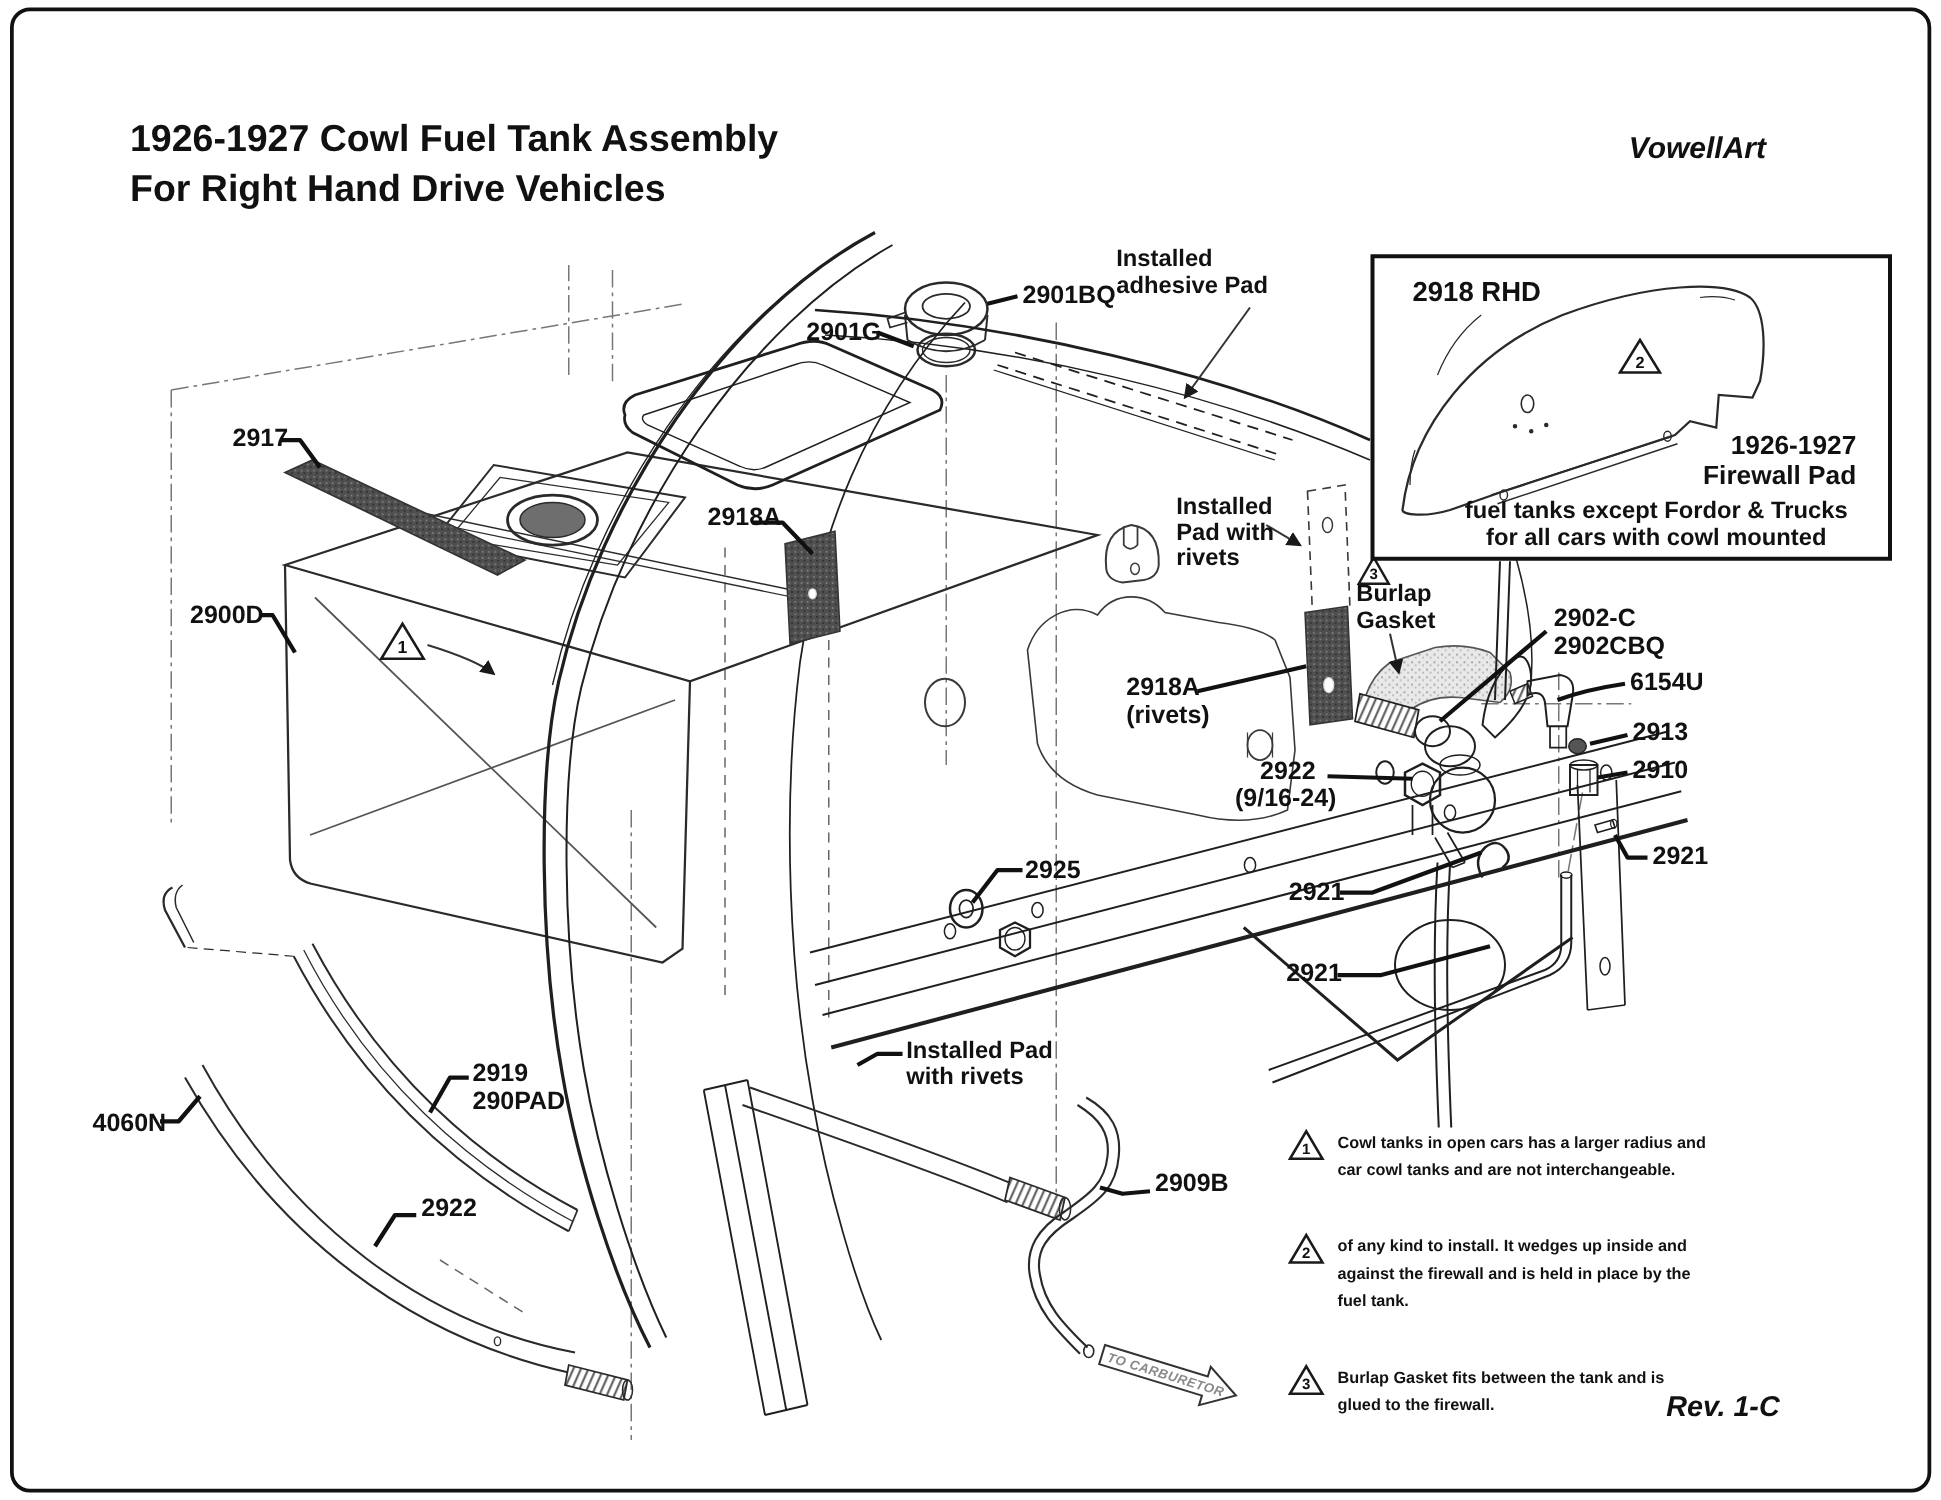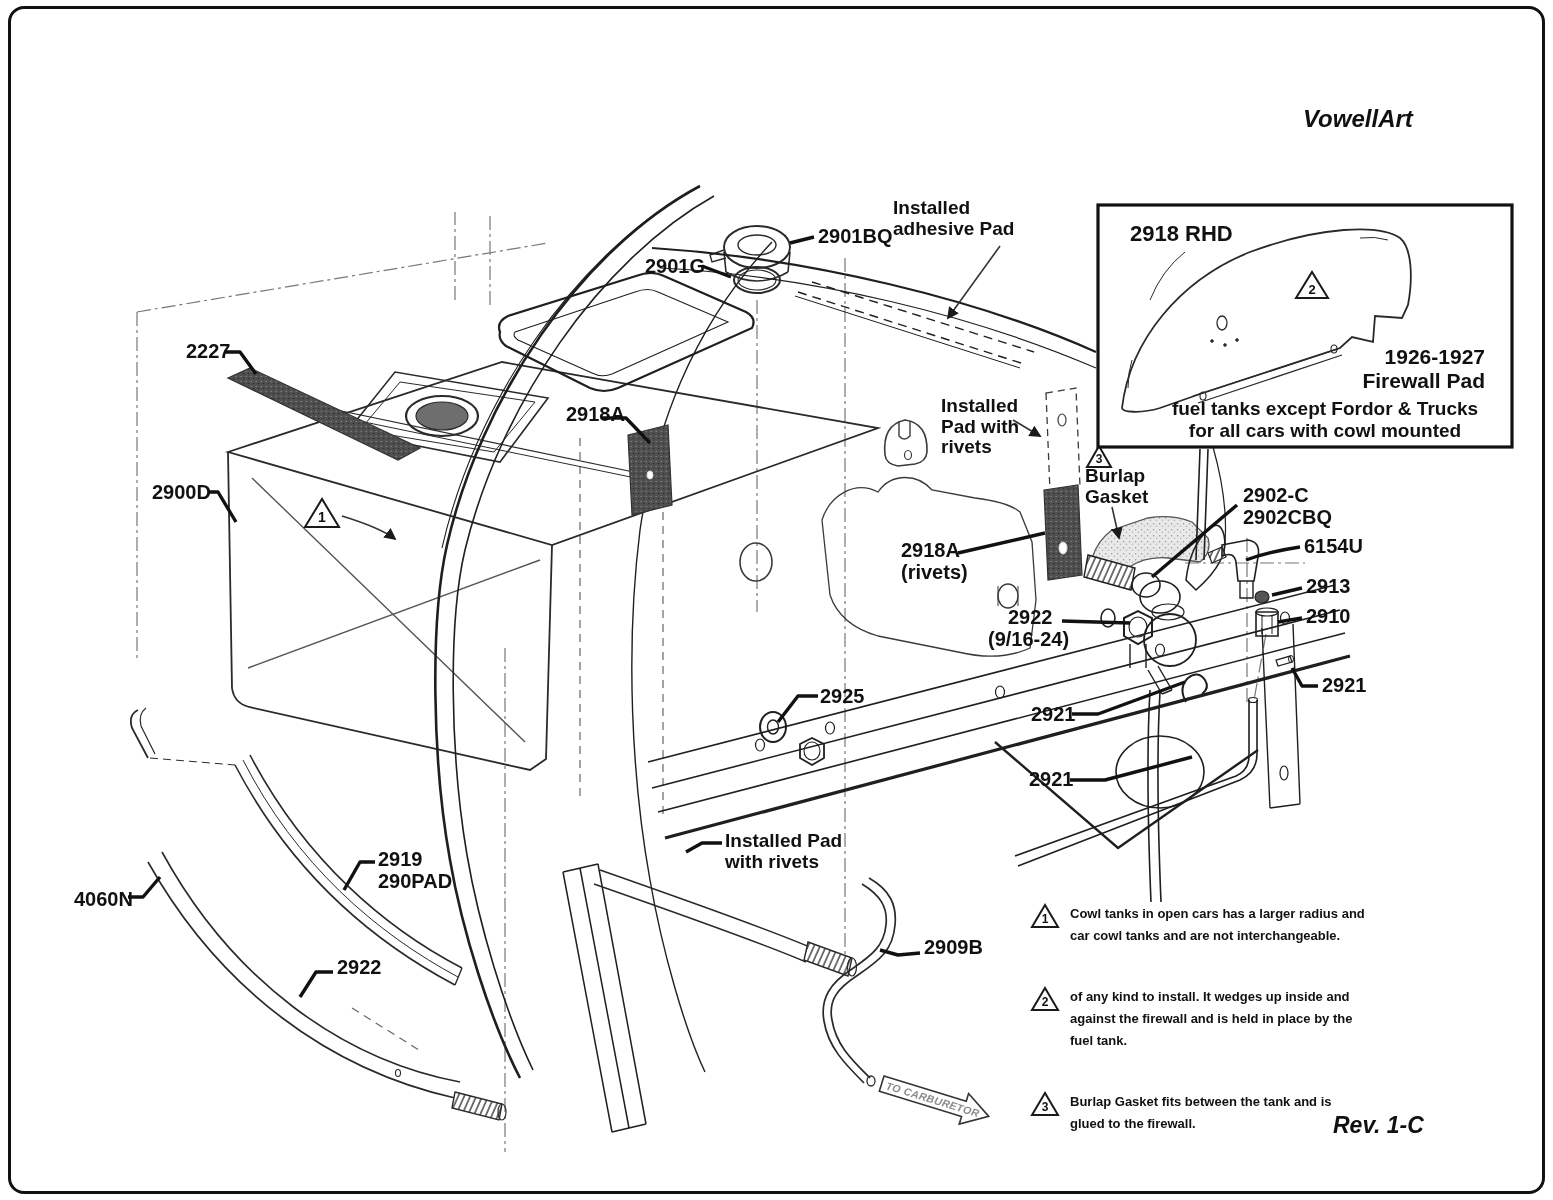--- a/index.html
+++ b/index.html
@@ -264,40 +264,44 @@
       <path d="M 1032,1010 L 1045,988 L 1058,1010 Z"></path>
       <path d="M 1032,1115 L 1045,1093 L 1058,1115 Z"></path>
     </g>
     <text x="1045" y="923" text-anchor="middle" font-size="12" font-weight="bold" fill="#111">1</text>
     <text x="1045" y="1006" text-anchor="middle" font-size="12" font-weight="bold" fill="#111">2</text>
     <text x="1045" y="1111" text-anchor="middle" font-size="12" font-weight="bold" fill="#111">3</text>
   </svg>
 
   <div class="page-frame"></div>
 
+  <div class="title">
+    <div>1926-1927 Cowl Fuel Tank Assembly</div>
+    <div>For Right Hand Drive Vehicles</div>
+  </div>
   <div class="artist">VowellArt</div>
   <div class="rev">Rev. 1-C</div>
 
   <div class="inset-part">2918 RHD</div>
   <div class="inset-cap">
     <div>1926-1927</div>
     <div>Firewall Pad</div>
   </div>
   <div class="inset-sub">
     <div>fuel tanks except Fordor &amp; Trucks</div>
     <div>for all cars with cowl mounted</div>
   </div>
 
   <div class="lbl t20" style="left:818px;top:226px;">2901BQ</div>
   <div class="lbl t20" style="left:645px;top:256px;">2901G</div>
   <div class="lbl t19" style="left:893px;top:198px;">
     <div>Installed</div>
     <div>adhesive Pad</div>
   </div>
-  <div class="lbl t20" style="left:186px;top:341px;">2227</div>
+  <div class="lbl t20" style="left:186px;top:341px;">2917</div>
   <div class="lbl t20" style="left:566px;top:404px;">2918A</div>
   <div class="lbl t20" style="left:152px;top:482px;">2900D</div>
   <div class="lbl t19" style="left:941px;top:396px;">
     <div>Installed</div>
     <div>Pad with</div>
     <div>rivets</div>
   </div>
   <div class="lbl t19" style="left:1085px;top:466px;">
     <div>Burlap</div>
     <div>Gasket</div>

